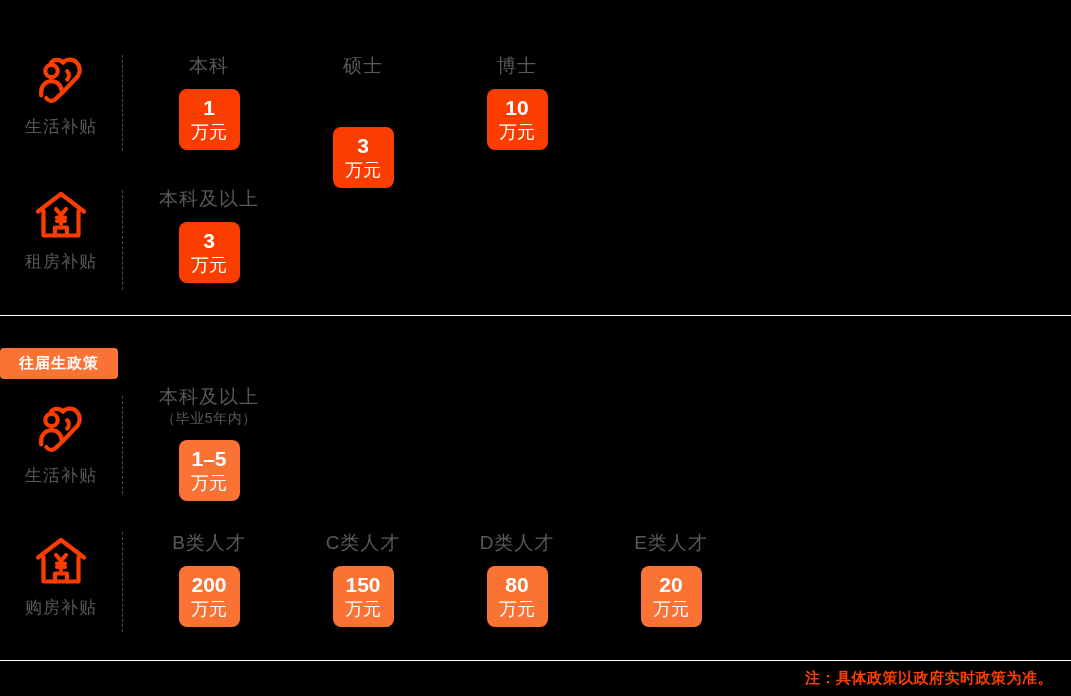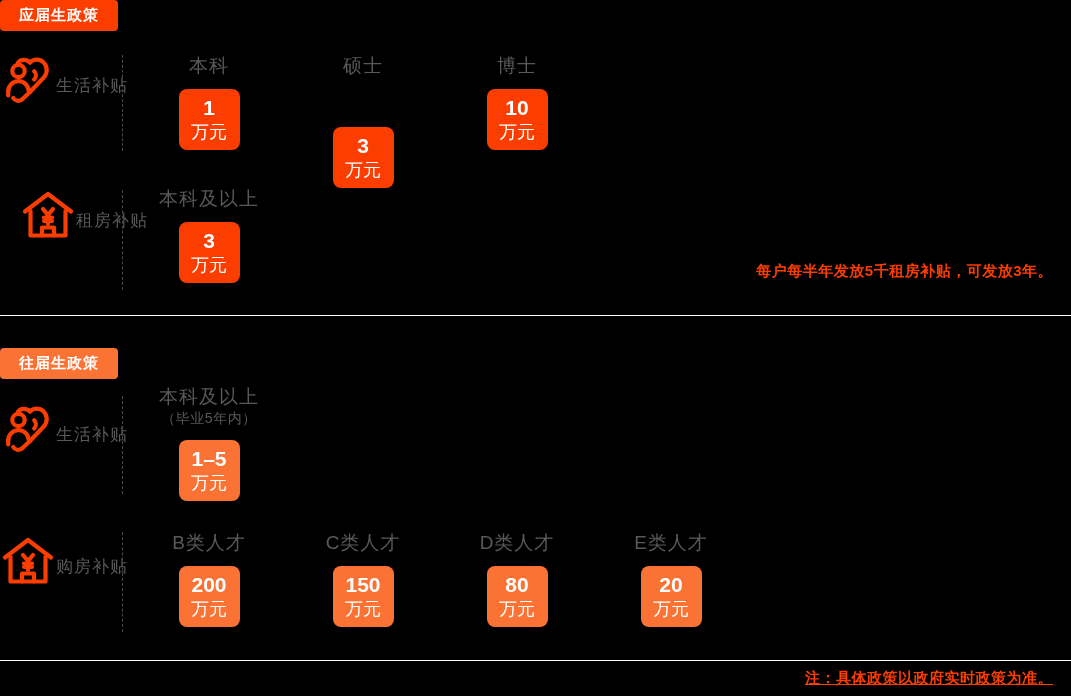--- a/index.html
+++ b/index.html
@@ -37,21 +37,21 @@
   }
   .badge-fresh { left: 0px;  top: 0px;   background: #FC3D00; }
   .badge-past  { left: 0px;  top: 348px; background: #FB7235; }
 
   
   .rowicon {
     position: absolute;
     left: 0px;
     width: 122px;
     display: flex;
-    flex-direction: row;
+    flex-direction: column;
     align-items: center;
   }
   .rowicon .glyph {
     width: 56px;
     height: 50px;
     display: block;
   }
   .rowicon .caption {
     margin-top: 10px;
     font-size: 17px;
@@ -130,28 +130,27 @@
   .note {
     position: absolute;
     font-size: 15px;
     font-weight: 700;
     color: #FC3D00;
     letter-spacing: 0.5px;
     white-space: nowrap;
   }
   .note-life   { left: 604px; top: 131px; }
   .note-rent   { right: 18px; top: 262px; }
-  .note-footer { right: 18px; top: 669px; text-decoration: underline; }
+  .note-footer { right: 18px; top: 669px; }
 </style>
 </head>
 <body>
 
 <div class="canvas">
 
-  <div class="badge badge-fresh">应届生政策</div>
 
   <div class="rowicon" style="top:55px;">
     <span class="glyph">
       <svg viewBox="0 0 56 50" width="56" height="50" aria-hidden="true">
         <g fill="none" stroke="#FC3D00" stroke-width="4.2" stroke-linecap="round" stroke-linejoin="round">
           <path d="M30 7.5c3.4-3.6 9.6-3.8 13.4-0.2 4.2 4 4.4 10.6 0.6 15L30 37"></path>
           <path d="M30 7.5 C26.5 4 21 4 18 7.5"></path>
           <path d="M30 37 L22 44.5 C19 46.8 15 46 13.2 43"></path>
           <path d="M34.2 16.2c2.2 2.3 2.2 6 0 8.3"></path>
           <circle cx="18.5" cy="16" r="6.2"></circle>
@@ -182,21 +181,21 @@
 
   <div class="cell" style="left:442px; top:55px;">
     <span class="head">博士</span>
     <span class="box tone-bright">
       <span class="amount">10</span>
       <span class="unit">万元</span>
     </span>
   </div>
 
 
-  <div class="rowicon" style="top:190px;padding-left:20px;">
+  <div class="rowicon" style="top:190px;">
     <span class="glyph">
       <svg viewBox="0 0 56 50" width="56" height="50" aria-hidden="true">
         <g fill="none" stroke="#FC3D00" stroke-width="4.2" stroke-linecap="round" stroke-linejoin="round">
           <path d="M5 21.5 L28 4 L51 21.5"></path>
           <path d="M10.5 21 L10.5 45.5 L45.5 45.5 L45.5 21"></path>
           <path d="M23 19 L28 25 L33 19"></path>
           <path d="M24 27.5 L32 27.5"></path>
           <path d="M28 25 L28 34"></path>
           <path d="M24 31 L32 31"></path>
           <path d="M22 45.5 L22 37.5 L34 37.5 L34 45.5"></path>
@@ -208,21 +207,20 @@
   <div class="vdash" style="top:190px; height:100px;"></div>
 
   <div class="cell" style="left:134px; top:188px;">
     <span class="head">本科及以上</span>
     <span class="box tone-bright">
       <span class="amount">3</span>
       <span class="unit">万元</span>
     </span>
   </div>
 
-  <div class="note note-rent">每户每半年发放5千租房补贴，可发放3年。</div>
 
   <div class="hrule" style="top:315px;"></div>
 
   <div class="badge badge-past">往届生政策</div>
 
   <div class="rowicon" style="top:404px;">
     <span class="glyph">
       <svg viewBox="0 0 56 50" width="56" height="50" aria-hidden="true">
         <g fill="none" stroke="#FC3D00" stroke-width="4.2" stroke-linecap="round" stroke-linejoin="round">
           <path d="M30 7.5c3.4-3.6 9.6-3.8 13.4-0.2 4.2 4 4.4 10.6 0.6 15L30 37"></path>

